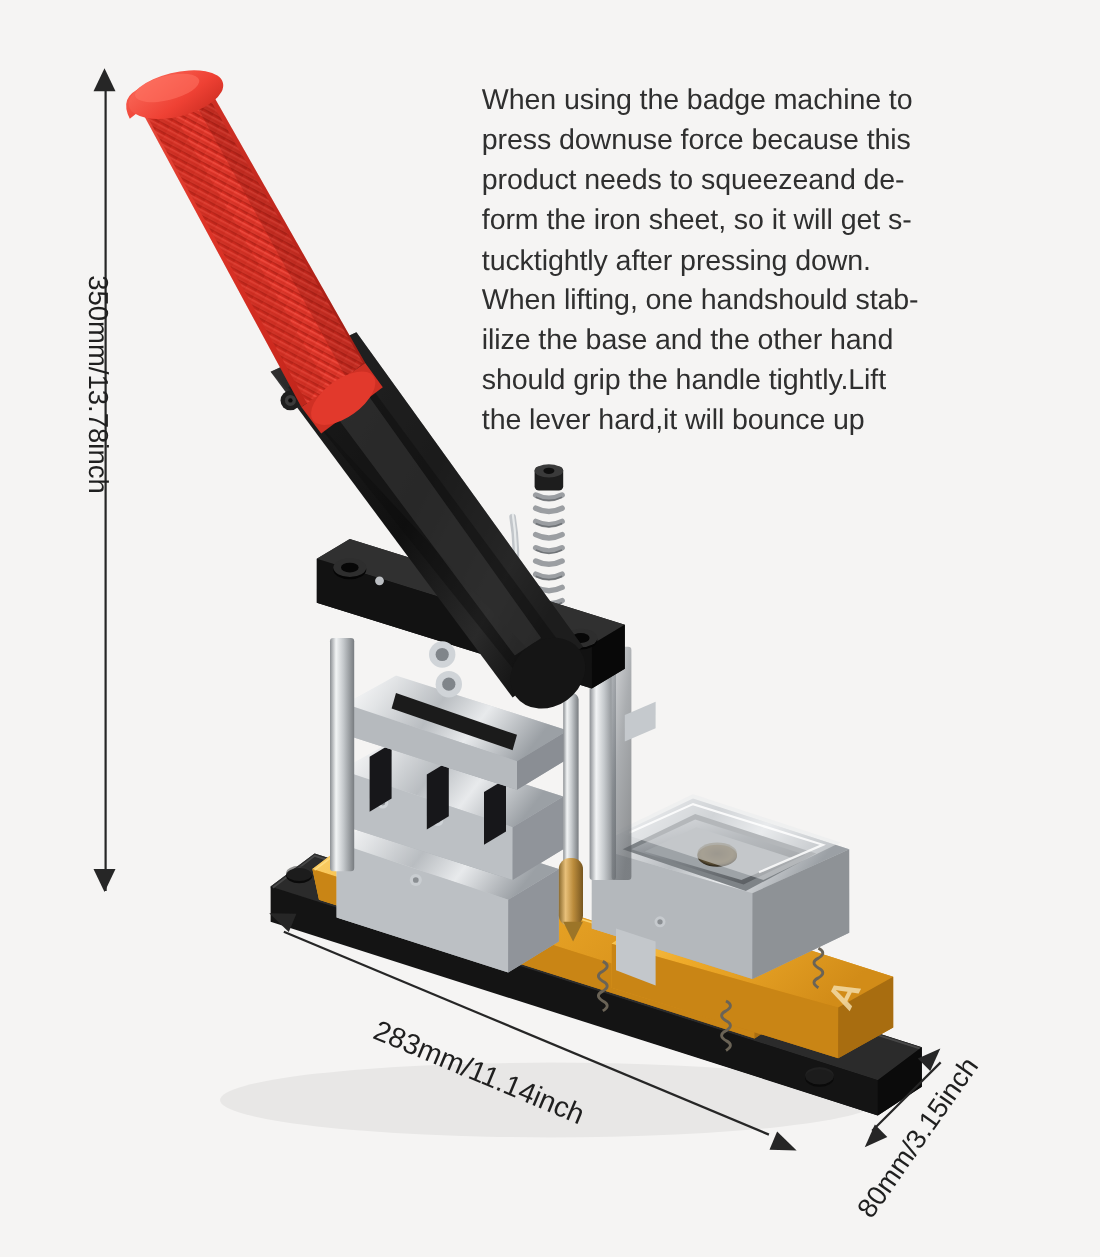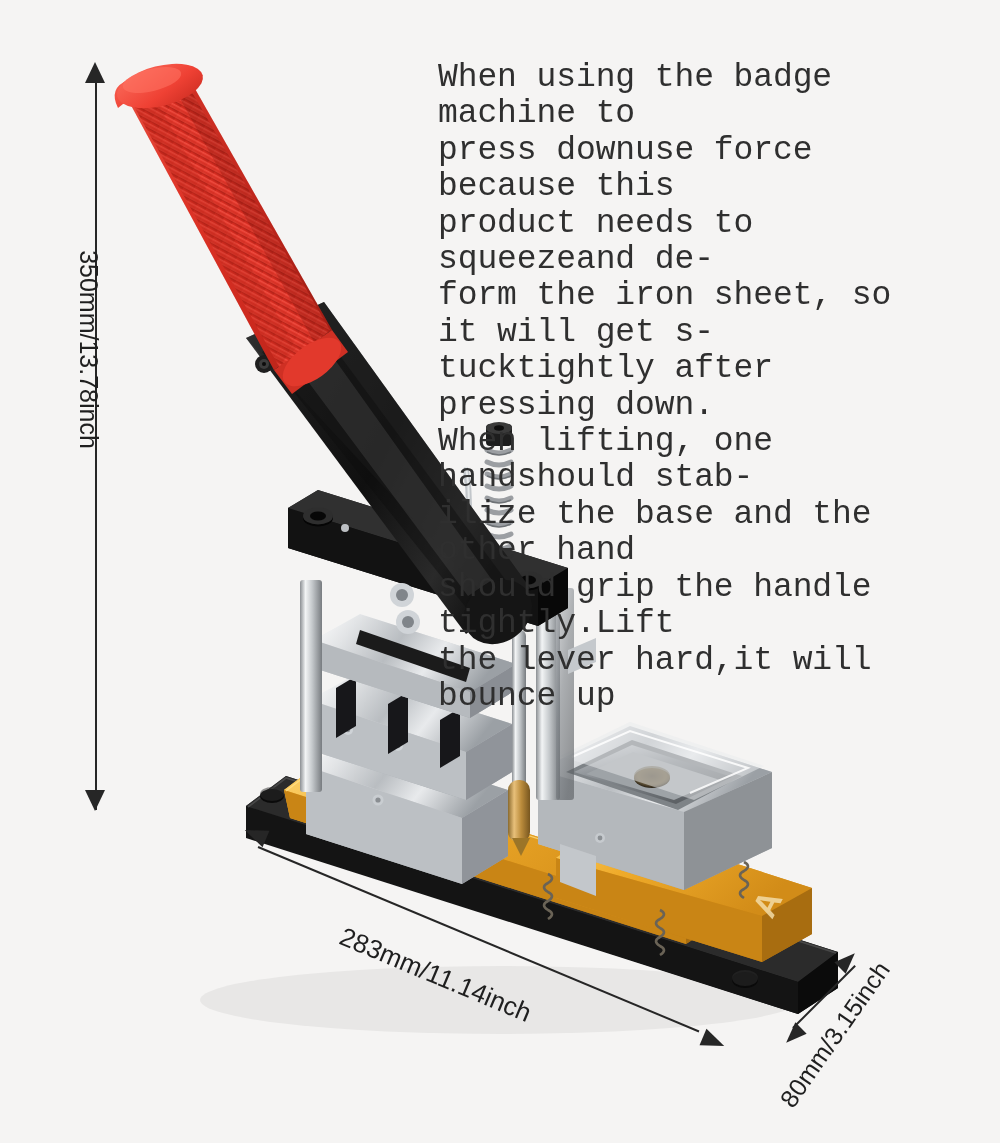--- a/index.html
+++ b/index.html
@@ -19,28 +19,28 @@
     left: 0; top: 0;
     width: 1000px;
     height: 1143px;
     background: #f5f4f3;
   }
 
   
   #instructions {
     position: absolute;
     left: 438px;
-    top: 60px;
+    top: 72px;
     width: 500px;
-    font-size: 33px;
+    font-size: 26px;
     line-height: 36.4px;
     color: #2f2f2f;
     letter-spacing: -0.1px;
     white-space: pre-line;
-    font-family: Liberation Mono, monospace;
+    font-family: Liberation Sans, sans-serif;
   }
 
   
   .dim-line {
     position: absolute;
     background: #262626;
     transform-origin: 0 50%;
   }
   .dim-label {
     position: absolute;

